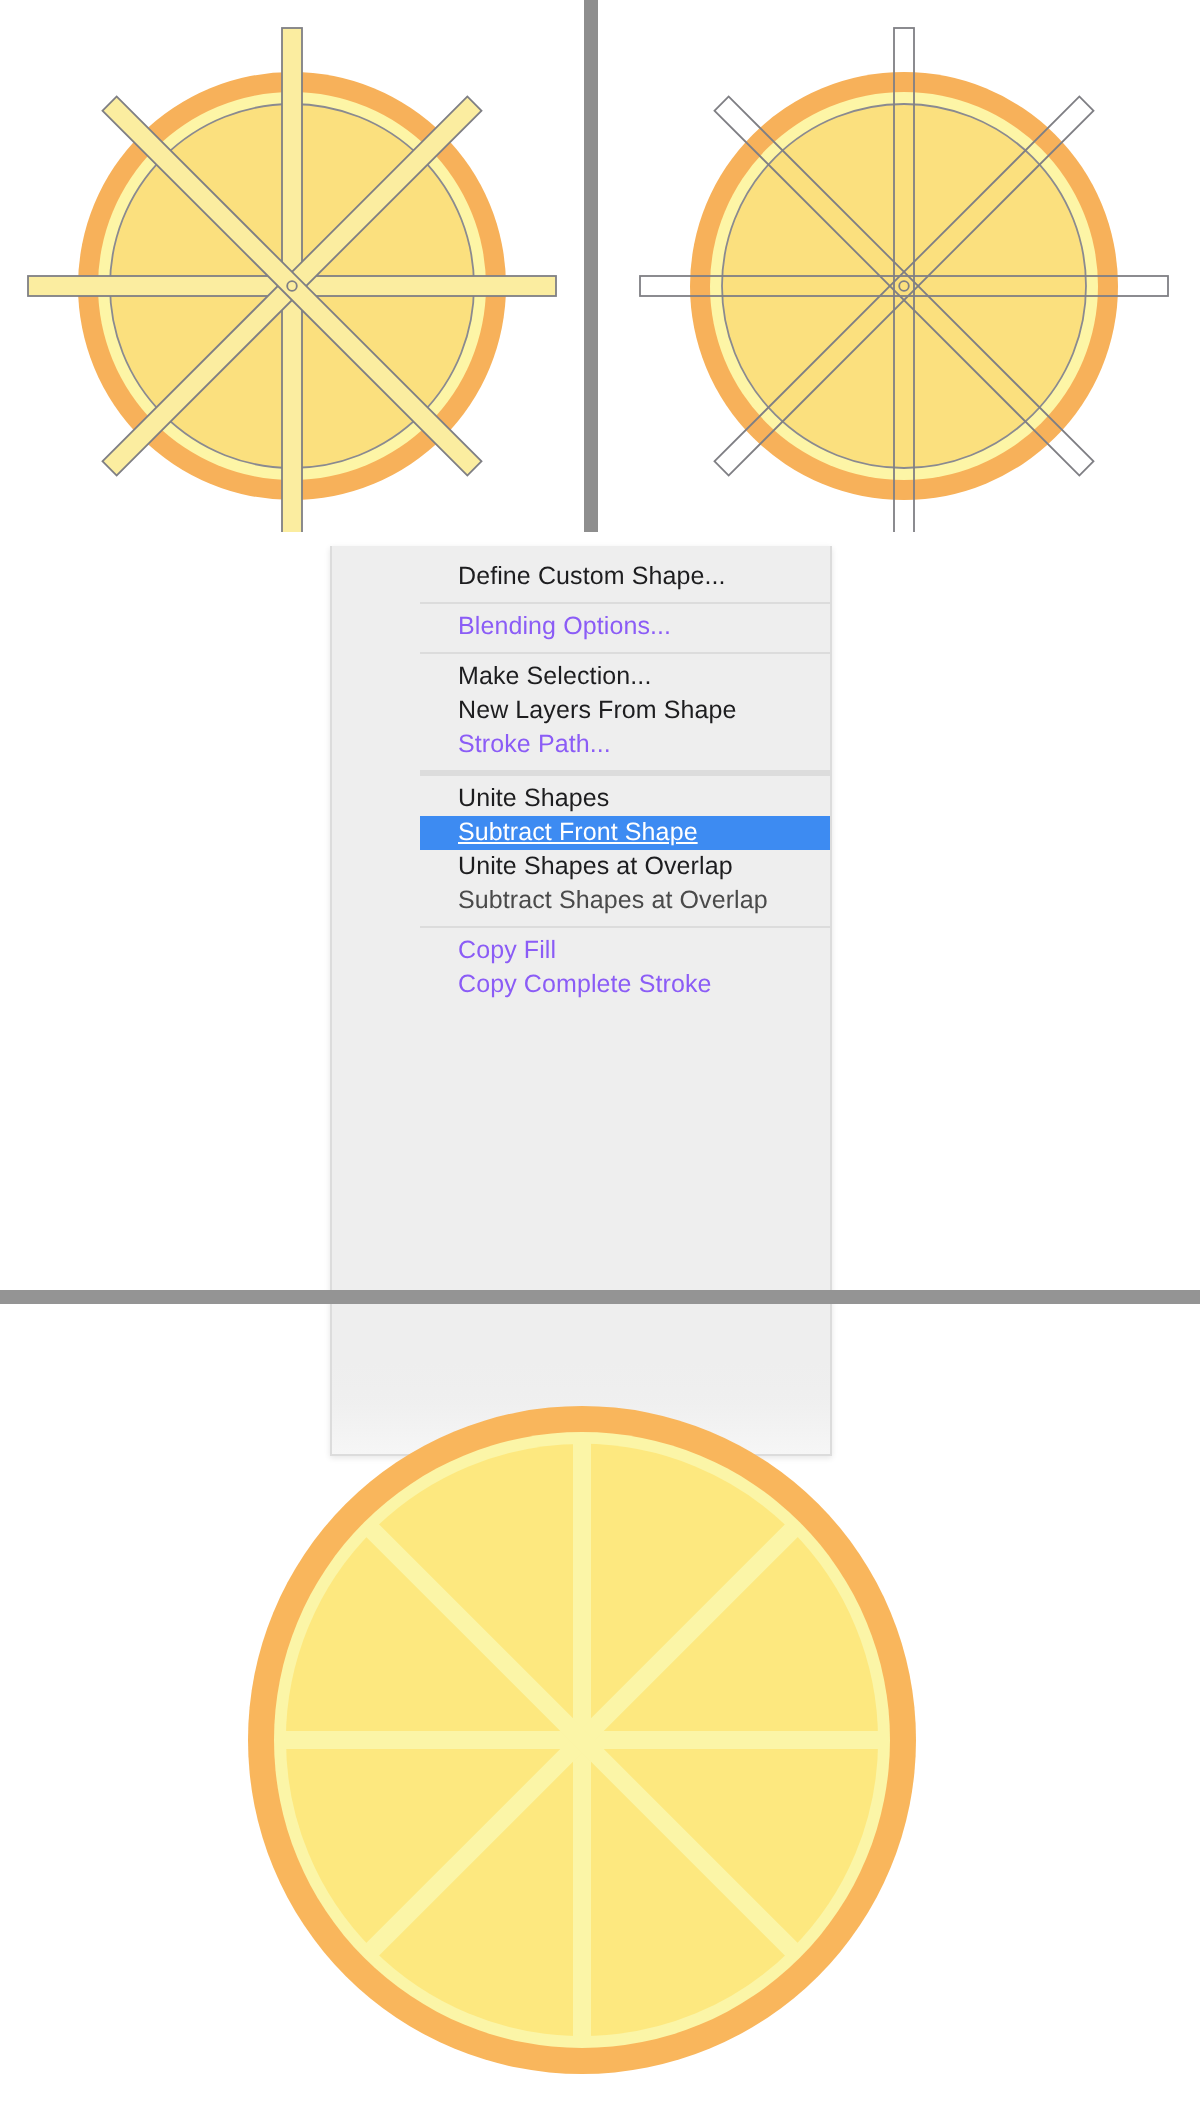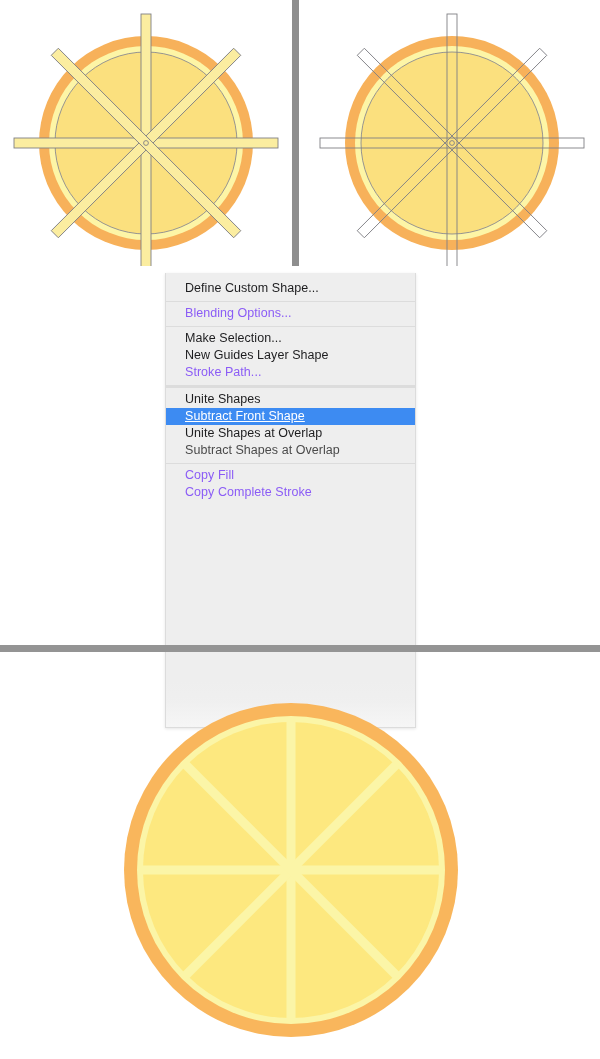--- a/index.html
+++ b/index.html
@@ -58,20 +58,21 @@
     left: 165px;
     top: 273px;
     width: 251px;
     height: 455px;
     background: #eeeeee;
     border: 1px solid #dcdcdc;
     border-top: none;
     box-sizing: border-box;
     overflow: hidden;
     box-shadow: 0 1px 3px rgba(0,0,0,0.10);
+    padding-left: 44px;
   }
   .menu-inner {
     position: relative;
     padding-top: 4px;
   }
   .menu-group {
     padding: 3px 0 4px 0;
   }
   .menu-sep {
     height: 1px;
@@ -162,21 +163,21 @@
       </div>
       <div class="menu-sep"></div>
 
       <div class="menu-group">
         <div class="menu-item disabled">Blending Options...</div>
       </div>
       <div class="menu-sep"></div>
 
       <div class="menu-group">
         <div class="menu-item">Make Selection...</div>
-        <div class="menu-item">New Guides Layer Shape</div>
+        <div class="menu-item">New Layers From Shape</div>
         <div class="menu-item disabled">Stroke Path...</div>
       </div>
       <div class="menu-sep"></div>
 
       <div class="menu-sep"></div>
 
       <div class="menu-sep"></div>
 
       <div class="menu-group">
         <div class="menu-item">Unite Shapes</div>

